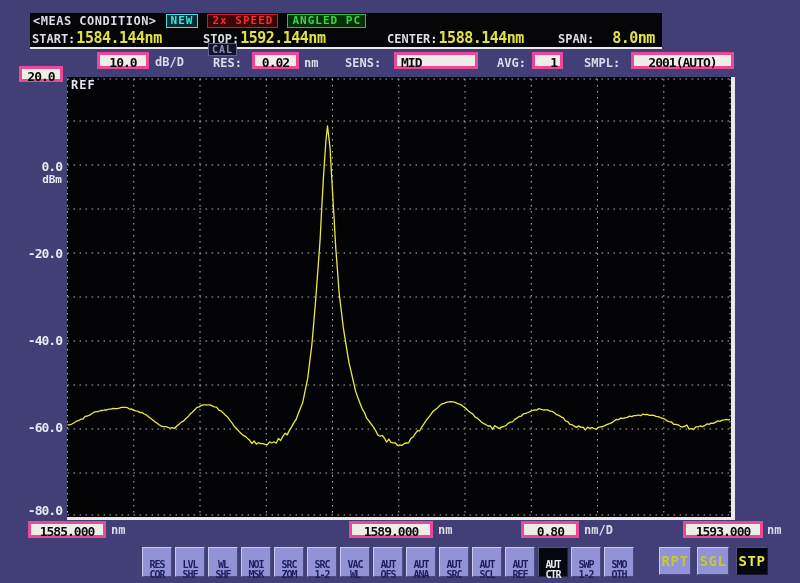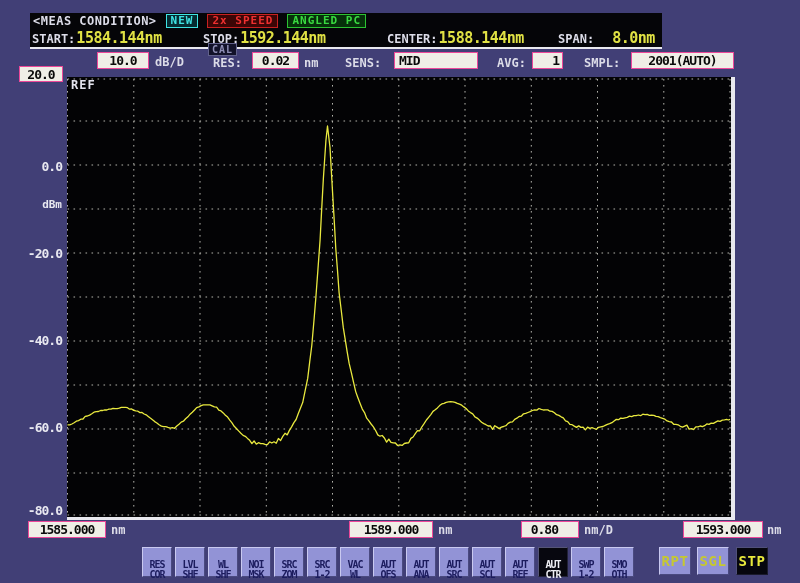--- a/index.html
+++ b/index.html
@@ -17,33 +17,33 @@
     font-size:12px;letter-spacing:0.5px;white-space:nowrap;}
   .badge{font-size:11px;line-height:12px;padding:0 4px;border:1px solid;letter-spacing:1px;}
   .badge.new{color:#3fe3e3;border-color:#3fe3e3;background:#062c31;}
   .badge.speed{color:#ef3030;border-color:#c82020;background:#3c0606;}
   .badge.angled{color:#39da40;border-color:#2cc232;background:#06300a;}
   .h-line2{position:absolute;top:16px;left:0;width:100%;height:18px;font-size:12px;padding-left:40px;}
   .f-group{position:absolute;display:flex;align-items:baseline;white-space:nowrap;}
   .f-value{color:#e0e144;font-size:15px;letter-spacing:-0.5px;margin-left:1px;}
   
   .wbox{position:absolute;height:17px;line-height:16px;box-sizing:border-box;
-    background:#efeee6;color:#0a0a0a;border:1px solid #ec4899;
+    background:#efeee6;color:#0a0a0a;border:3px solid #ec4899;
     font-size:13px;text-align:center;letter-spacing:-1px;white-space:nowrap;}
   .slabel{position:absolute;font-size:12px;white-space:nowrap;}
   .cal-badge{position:absolute;left:208px;top:43px;font-size:10px;line-height:11px;
     padding:0 3px;color:#8d8db4;border:1px solid #62628c;background:#12122a;letter-spacing:1px;}
   
   .plot{position:absolute;left:67px;top:77px;width:664px;height:440px;background:#030305;
     border-right:4px solid #e9e9ef;border-bottom:3px solid #e9e9ef;}
   .plot svg{display:block;}
   .ref-label{position:absolute;left:4px;top:1px;font-size:12px;color:#e4e4ee;letter-spacing:1px;}
   .ylab{position:absolute;left:12px;width:50px;text-align:right;font-size:13px;
     letter-spacing:-1px;color:#e8e8f0;}
-  .yunit{position:absolute;left:12px;width:50px;text-align:right;top:173px;font-size:11px;color:#e8e8f0;margin-top:25px;}
+  .yunit{position:absolute;left:12px;width:50px;text-align:right;top:173px;font-size:11px;color:#e8e8f0;}
   
   .xunit{position:absolute;top:523px;font-size:12px;}
   
   .skey{position:absolute;top:547px;width:30px;height:30px;box-sizing:border-box;
     background:#9293d6;color:#1c1c5e;border:1px solid;
     border-color:#c9c9f0 #4a4a80 #4a4a80 #c9c9f0;
     font-size:10px;line-height:10px;text-align:center;padding-top:12px;letter-spacing:-1px;
     cursor:pointer;}
   .skey.active{background:#07070f;color:#ececf2;border-color:#555577 #222238 #222238 #555577;}
   .sweepkey{position:absolute;top:547px;width:32px;height:28px;box-sizing:border-box;
@@ -112,21 +112,21 @@
       <path fill="none" stroke="#bcbcb4" stroke-width="1" stroke-dasharray="1.6 4.4" opacity="0.95" d="M0.5 2V438M66.8 2V438M133.0 2V438M199.3 2V438M265.5 2V438M331.8 2V438M398.0 2V438M464.3 2V438M530.5 2V438M596.8 2V438M663.0 2V438M0.5 2.0H663M0.5 44.0H663M0.5 88.0H663M0.5 132.0H663M0.5 176.0H663M0.5 220.0H663M0.5 264.0H663M0.5 308.0H663M0.5 352.0H663M0.5 396.0H663M0.5 438.0H663"></path>
       <path fill="none" stroke="#e9e93f" stroke-width="1.3" stroke-linejoin="round" d="M0.5 347.9L2.7 347.9L4.9 347.0L7.1 345.8L9.3 344.2L11.5 343.6L13.8 342.2L16.0 342.0L18.2 339.4L20.4 339.0L22.6 338.1L24.8 336.7L27.0 335.2L29.2 334.6L31.4 334.5L33.6 333.5L35.7 333.5L37.8 332.8L39.8 333.0L41.9 332.2L44.0 332.1L46.0 331.3L48.1 331.6L50.2 331.6L52.3 331.1L54.3 330.4L56.4 330.3L58.5 330.3L60.5 330.7L62.6 332.2L64.7 331.9L66.7 333.4L68.8 333.9L70.9 334.2L73.0 335.6L75.0 335.4L77.1 337.0L79.2 337.8L81.2 339.4L83.3 341.1L85.5 342.8L87.7 344.6L89.9 346.0L92.1 347.8L94.4 349.1L96.6 349.6L98.8 349.6L101.0 350.4L103.2 351.1L105.4 350.7L107.6 351.3L109.8 349.0L112.0 347.3L114.2 345.1L116.4 344.2L118.6 341.8L120.9 339.8L123.1 337.2L125.3 335.2L127.5 333.0L129.7 330.6L131.9 329.9L134.1 328.6L136.3 327.8L138.5 327.9L140.7 327.9L142.9 327.9L145.1 328.9L147.4 329.9L149.6 330.2L151.8 333.1L154.0 333.9L156.2 335.9L158.4 338.2L160.6 340.1L162.8 343.1L165.0 345.9L167.2 349.3L169.4 351.5L171.6 353.9L173.9 356.3L176.1 358.4L178.3 359.3L180.5 361.4L182.7 363.3L184.9 366.6L187.1 364.0L189.3 367.1L191.5 365.7L193.7 366.6L195.9 366.6L198.1 367.4L200.4 367.7L202.6 364.8L204.8 366.0L207.0 364.8L209.2 366.2L211.4 361.5L213.6 363.5L215.8 359.4L218.0 356.3L220.2 357.9L222.4 353.4L224.6 349.9L226.9 345.6L229.1 342.5L231.3 336.6L233.5 330.9L235.7 325.6L238.2 313.3L240.7 301.4L242.7 284.8L244.8 268.5L246.9 244.2L248.9 220.0L251.0 191.6L253.1 162.7L254.7 131.9L256.4 101.0L258.9 63.7L260.5 49.0L263.0 70.5L265.5 114.3L267.2 143.1L268.8 171.7L270.5 193.4L272.1 215.6L274.2 233.0L276.3 250.7L278.2 262.3L280.1 274.4L282.1 286.2L284.3 295.4L286.5 305.2L288.7 314.6L290.9 320.7L293.1 326.5L295.3 332.1L297.5 335.6L299.7 341.2L301.9 343.9L304.1 347.0L306.4 349.9L308.6 353.5L310.8 357.9L313.0 359.2L315.2 358.5L317.4 361.0L319.6 365.1L321.8 362.1L324.0 365.4L326.2 365.8L328.4 366.0L330.6 368.5L332.9 367.8L335.1 368.4L337.3 366.5L339.5 366.0L341.7 365.8L343.9 361.4L346.1 360.0L348.3 356.6L350.5 353.7L352.7 353.8L354.9 349.8L357.1 346.7L359.4 343.0L361.6 340.3L363.8 337.6L366.0 334.4L368.2 332.8L370.4 330.9L372.6 328.6L374.8 326.9L377.0 326.3L379.2 325.4L381.4 324.9L383.6 324.7L385.9 324.8L388.1 325.4L390.3 326.4L392.5 327.2L394.7 328.2L396.9 329.9L399.1 331.5L401.3 333.9L403.5 335.6L405.7 336.9L407.9 339.9L410.1 341.1L412.4 343.1L414.6 345.3L416.8 346.6L419.0 347.7L421.2 349.0L423.4 348.8L425.6 352.4L427.8 348.7L430.0 350.1L432.2 351.6L434.4 350.1L436.6 349.5L438.9 348.7L441.1 346.4L443.3 345.1L445.5 344.9L447.7 342.3L449.9 341.2L452.1 339.5L454.3 339.2L456.5 336.8L458.7 336.4L460.9 335.5L463.1 334.7L465.4 333.5L467.6 332.8L469.8 333.1L472.0 331.5L474.2 332.3L476.4 333.0L478.6 332.9L480.8 332.9L483.0 334.2L485.2 334.4L487.4 335.7L489.6 337.7L491.9 338.4L494.1 339.8L496.3 340.9L498.5 343.8L500.7 344.7L502.9 347.4L505.1 347.7L507.3 349.1L509.5 350.4L511.7 348.9L513.9 350.4L516.1 350.1L518.4 352.9L520.6 350.1L522.8 351.4L525.0 350.7L527.2 351.5L529.4 352.4L531.6 350.3L533.8 349.8L536.0 349.5L538.2 348.4L540.4 347.3L542.6 346.7L544.9 345.7L547.1 344.0L549.3 342.4L551.5 342.7L553.7 341.1L555.9 341.4L558.1 340.8L560.3 340.3L562.5 339.2L564.7 339.6L566.9 338.7L569.1 338.7L571.4 338.0L573.6 338.7L575.8 337.2L578.0 337.6L580.2 337.4L582.4 338.3L584.6 338.2L586.8 338.4L589.0 339.4L591.2 339.7L593.4 340.6L595.6 341.3L597.9 342.2L600.1 343.9L602.3 344.6L604.5 345.0L606.7 347.3L608.9 347.3L611.1 347.8L613.3 349.3L615.5 350.2L617.7 349.1L619.9 348.1L622.1 352.1L624.4 351.6L626.6 352.5L628.8 349.9L631.0 349.8L633.2 349.0L635.4 349.6L637.6 348.7L639.8 346.9L642.0 347.4L644.2 346.1L646.4 346.4L648.6 345.1L650.9 343.9L653.1 344.3L655.3 343.2L657.5 342.9L659.7 342.4L661.3 343.0L663.0 342.3"></path>
     </svg>
     <span class="ref-label">REF</span>
   </div>
 
   <div class="wbox" style="left:28px;top:521px;width:78px;">1585.000</div>
   <span class="xunit" style="left:111px;">nm</span>
   <div class="wbox" style="left:349px;top:521px;width:84px;">1589.000</div>
   <span class="xunit" style="left:438px;">nm</span>
-  <div class="wbox" style="left:521px;top:521px;width:58px;text-align:right;padding-right:20px;">0.80</div>
+  <div class="wbox" style="left:521px;top:521px;width:58px;text-align:right;padding-right:12px;">0.80</div>
   <span class="xunit" style="left:584px;">nm/D</span>
   <div class="wbox" style="left:683px;top:521px;width:80px;">1593.000</div>
   <span class="xunit" style="left:767px;">nm</span>
 
   <div>
       <div class="skey" style="left: 142px;">
         <div>RES</div>
         <div>COR</div>
       </div>
       <div class="skey" style="left: 175px;">

